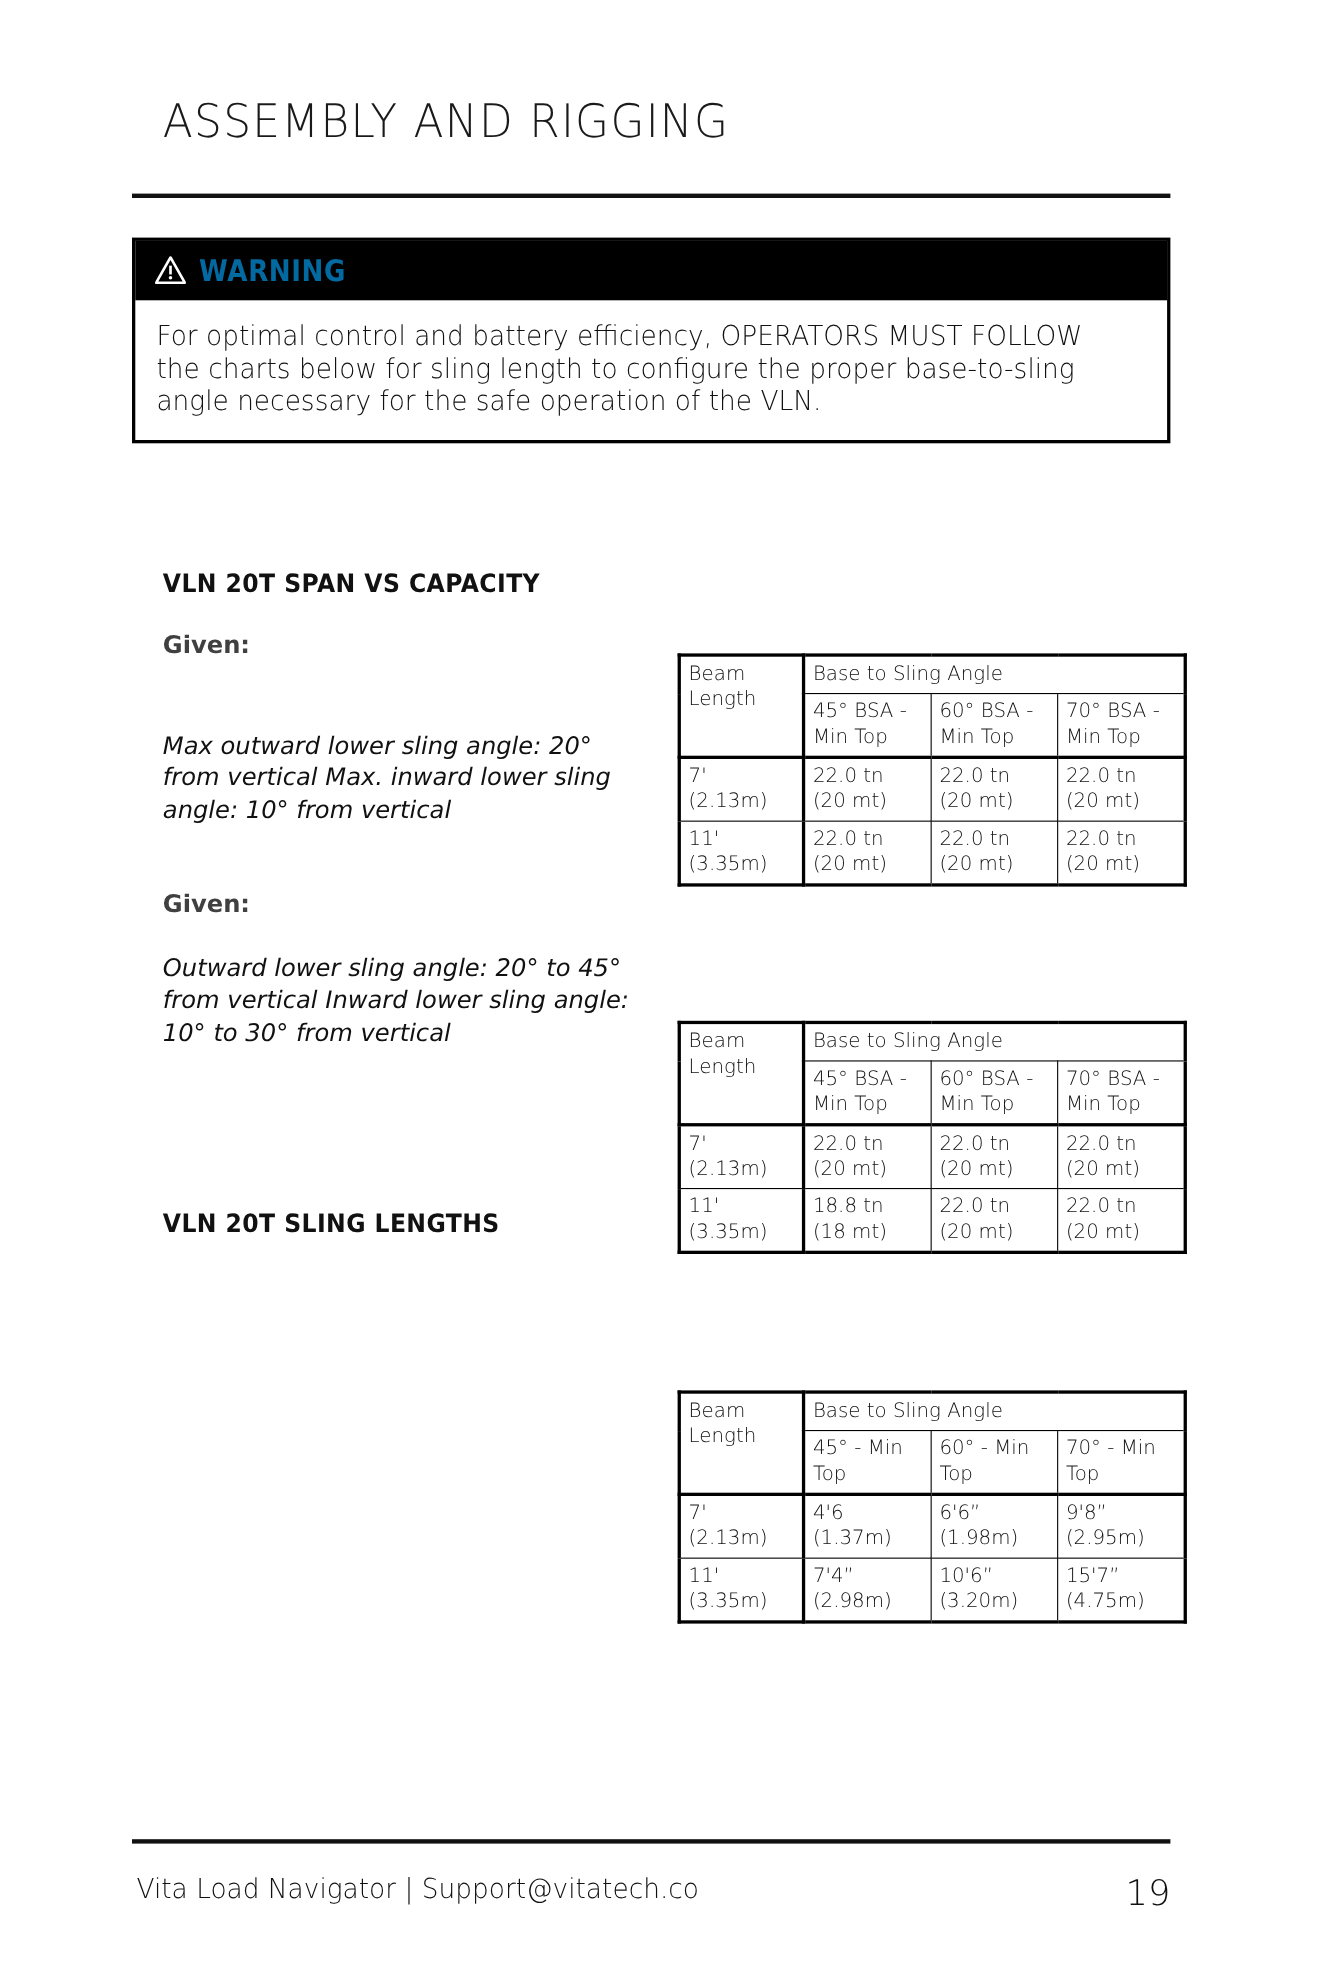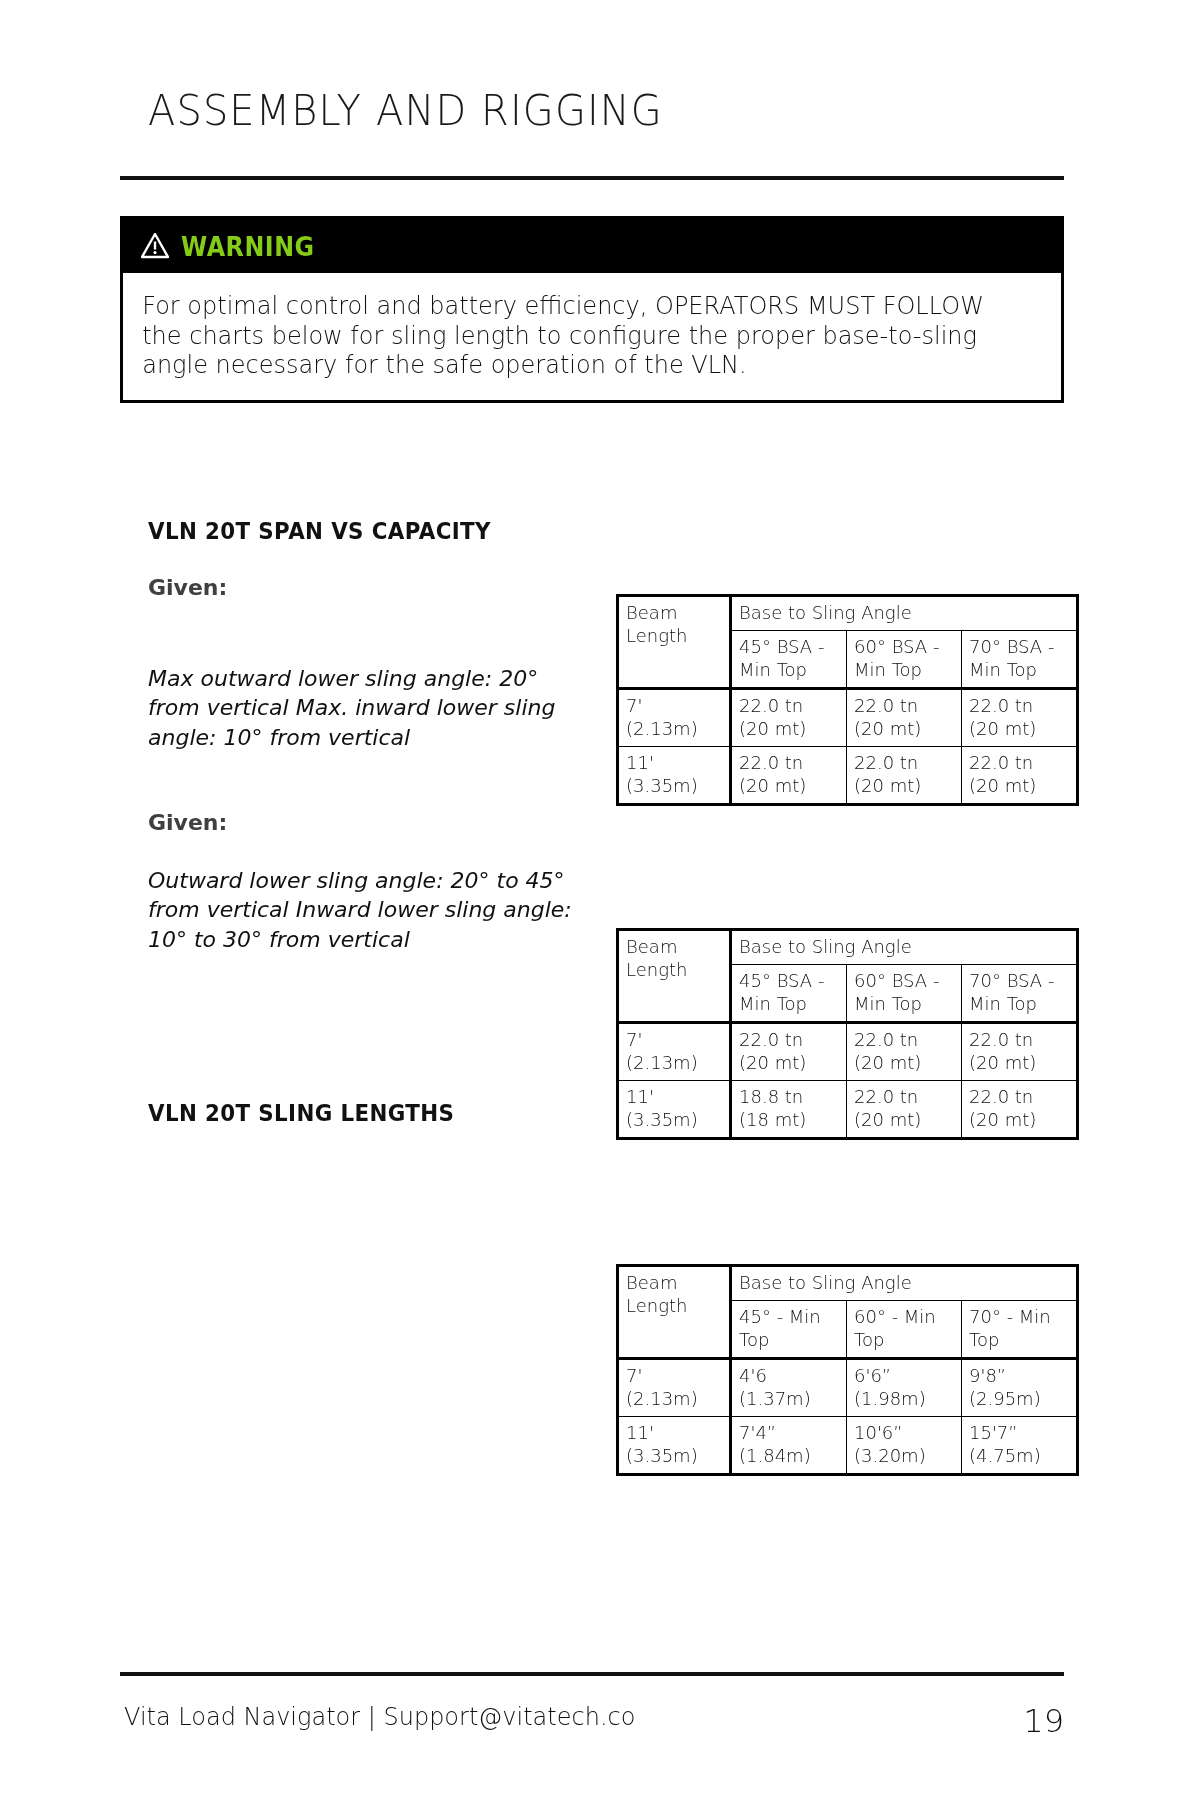--- a/index.html
+++ b/index.html
@@ -50,21 +50,21 @@
     position: absolute;
     left: 120px;
     top: 216px;
     width: 944px;
     border: 3px solid #000000;
     box-sizing: border-box;
     background: #ffffff;
   }
   .warning-header {
     background: #000000;
-    color: #84cc16;
+    color: #0369a1;
     height: 54px;
     display: flex;
     align-items: center;
     padding-left: 18px;
     box-sizing: border-box;
   }
   .warn-icon {
     width: 28px;
     height: 26px;
     flex: 0 0 auto;
@@ -392,21 +392,21 @@
           <span>(2.95m)</span>
         </td>
       </tr>
       <tr class="row-last">
         <td class="cell-data-beam two-line">
           <span>11'</span>
           <span>(3.35m)</span>
         </td>
         <td class="cell-data two-line">
           <span>7'4”</span>
-          <span>(1.84m)</span>
+          <span>(2.98m)</span>
         </td>
         <td class="cell-data two-line">
           <span>10'6”</span>
           <span>(3.20m)</span>
         </td>
         <td class="cell-data last two-line">
           <span>15'7”</span>
           <span>(4.75m)</span>
         </td>
       </tr>

